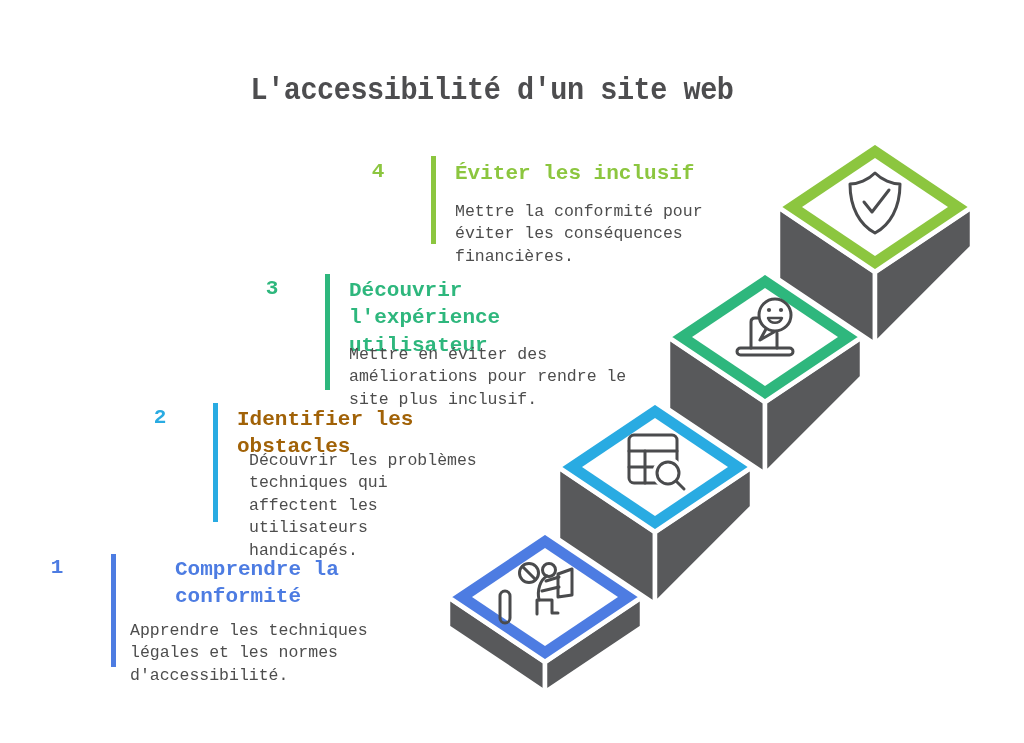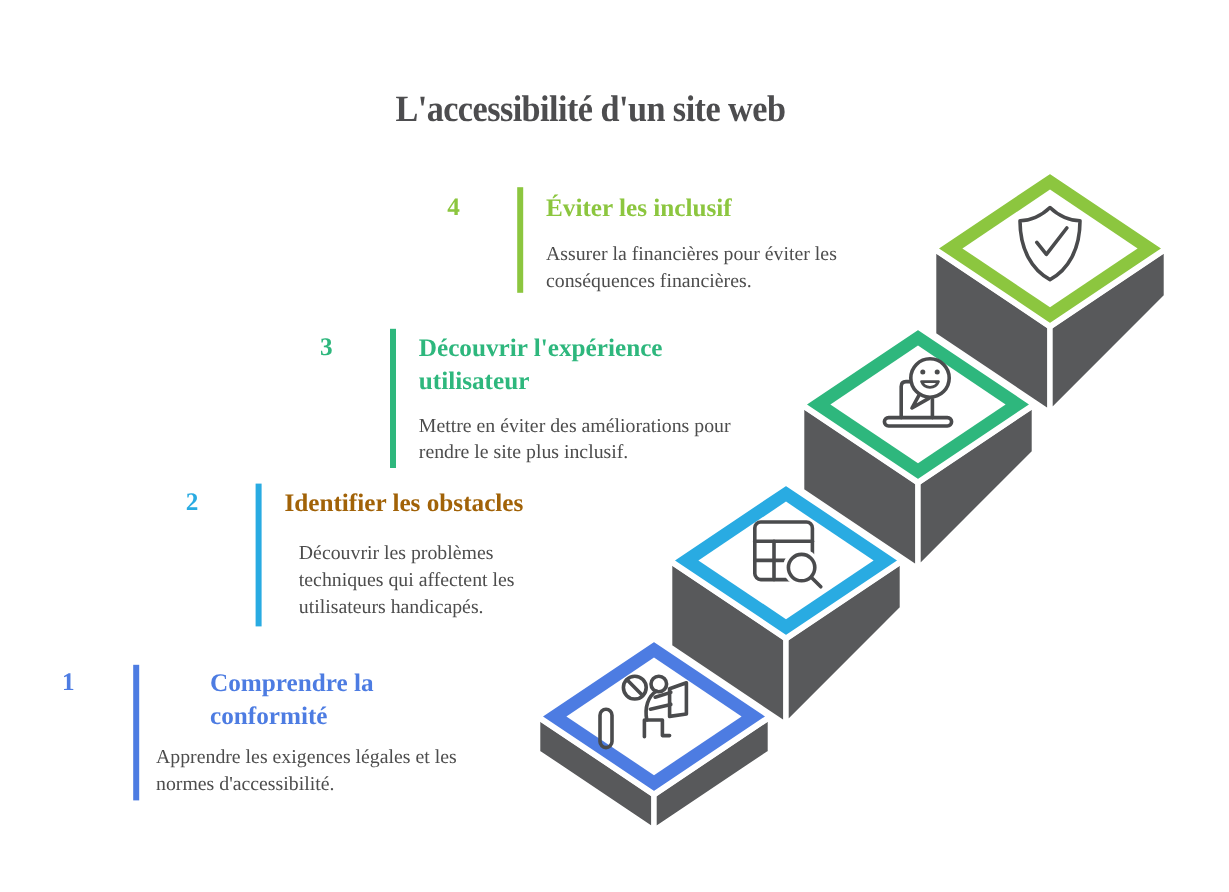--- a/index.html
+++ b/index.html
@@ -1,17 +1,17 @@
 <!DOCTYPE html>
 <html><head>
 <meta charset="utf-8">
 <style>
   html,body{margin:0;padding:0;background:#ffffff;}
   #canvas{position:relative;width:1024px;height:743px;background:#ffffff;overflow:hidden;
-          font-family:Liberation Serif, serif;}
+          font-family:Liberation Mono, monospace;}
   .title{position:absolute;left:0;top:52px;width:984px;text-align:center;
          font-size:31px;font-weight:700;letter-spacing:-0.5px;transform:scaleX(.92);
          transform-origin:50% 50%;}
   .stair-svg{position:absolute;left:0;top:0;}
   .step-text{position:absolute;}
   .step-num{position:absolute;width:40px;text-align:center;font-size:21px;font-weight:700;}
   .step-bar{position:absolute;width:5px;}
   .step-title{position:absolute;font-size:21px;font-weight:700;line-height:1.3;}
   .step-desc{position:absolute;font-size:16.5px;line-height:1.36;}
   
@@ -100,37 +100,37 @@
         <path d="M-6,6 L7,6 L7,19 L13,19"></path>
         <path d="M-8,6 L-8,20"></path>
       </g>
     </g>
   </svg>
 
   <div class="step-text">
     <div class="step-num" id="num1" style="color: rgb(77, 124, 226);">1</div>
     <div class="step-bar" id="bar1" style="background: rgb(77, 124, 226);"></div>
     <div class="step-title" id="ttl1" style="color: rgb(77, 124, 226); margin-left: 45px;">Comprendre la conformité</div>
-    <div class="step-desc" id="dsc1" style="color: rgb(77, 77, 77);">Apprendre les exigences légales et les normes d'accessibilité.</div>
+    <div class="step-desc" id="dsc1" style="color: rgb(77, 77, 77);">Apprendre les techniques légales et les normes d'accessibilité.</div>
   </div>
 
   <div class="step-text">
     <div class="step-num" id="num2" style="color: rgb(41, 171, 226);">2</div>
     <div class="step-bar" id="bar2" style="background: rgb(41, 171, 226);"></div>
     <div class="step-title" id="ttl2" style="color: #a16207;">Identifier les obstacles</div>
     <div class="step-desc" id="dsc2" style="color: rgb(77, 77, 77);">Découvrir les problèmes techniques qui affectent les utilisateurs handicapés.</div>
   </div>
 
   <div class="step-text">
     <div class="step-num" id="num3" style="color: rgb(46, 183, 125);">3</div>
     <div class="step-bar" id="bar3" style="background: rgb(46, 183, 125);"></div>
     <div class="step-title" id="ttl3" style="color: rgb(46, 183, 125);">Découvrir l'expérience utilisateur</div>
     <div class="step-desc" id="dsc3" style="color: rgb(77, 77, 77);">Mettre en éviter des améliorations pour rendre le site plus inclusif.</div>
   </div>
 
   <div class="step-text">
     <div class="step-num" id="num4" style="color: rgb(140, 198, 63);">4</div>
     <div class="step-bar" id="bar4" style="background: rgb(140, 198, 63);"></div>
     <div class="step-title" id="ttl4" style="color: rgb(140, 198, 63);">Éviter les inclusif</div>
-    <div class="step-desc" id="dsc4" style="color: rgb(77, 77, 77);">Assurer la financières pour éviter les conséquences financières.</div>
+    <div class="step-desc" id="dsc4" style="color: rgb(77, 77, 77);">Mettre la conformité pour éviter les conséquences financières.</div>
   </div>
 
 </div>
 
 </body></html>

